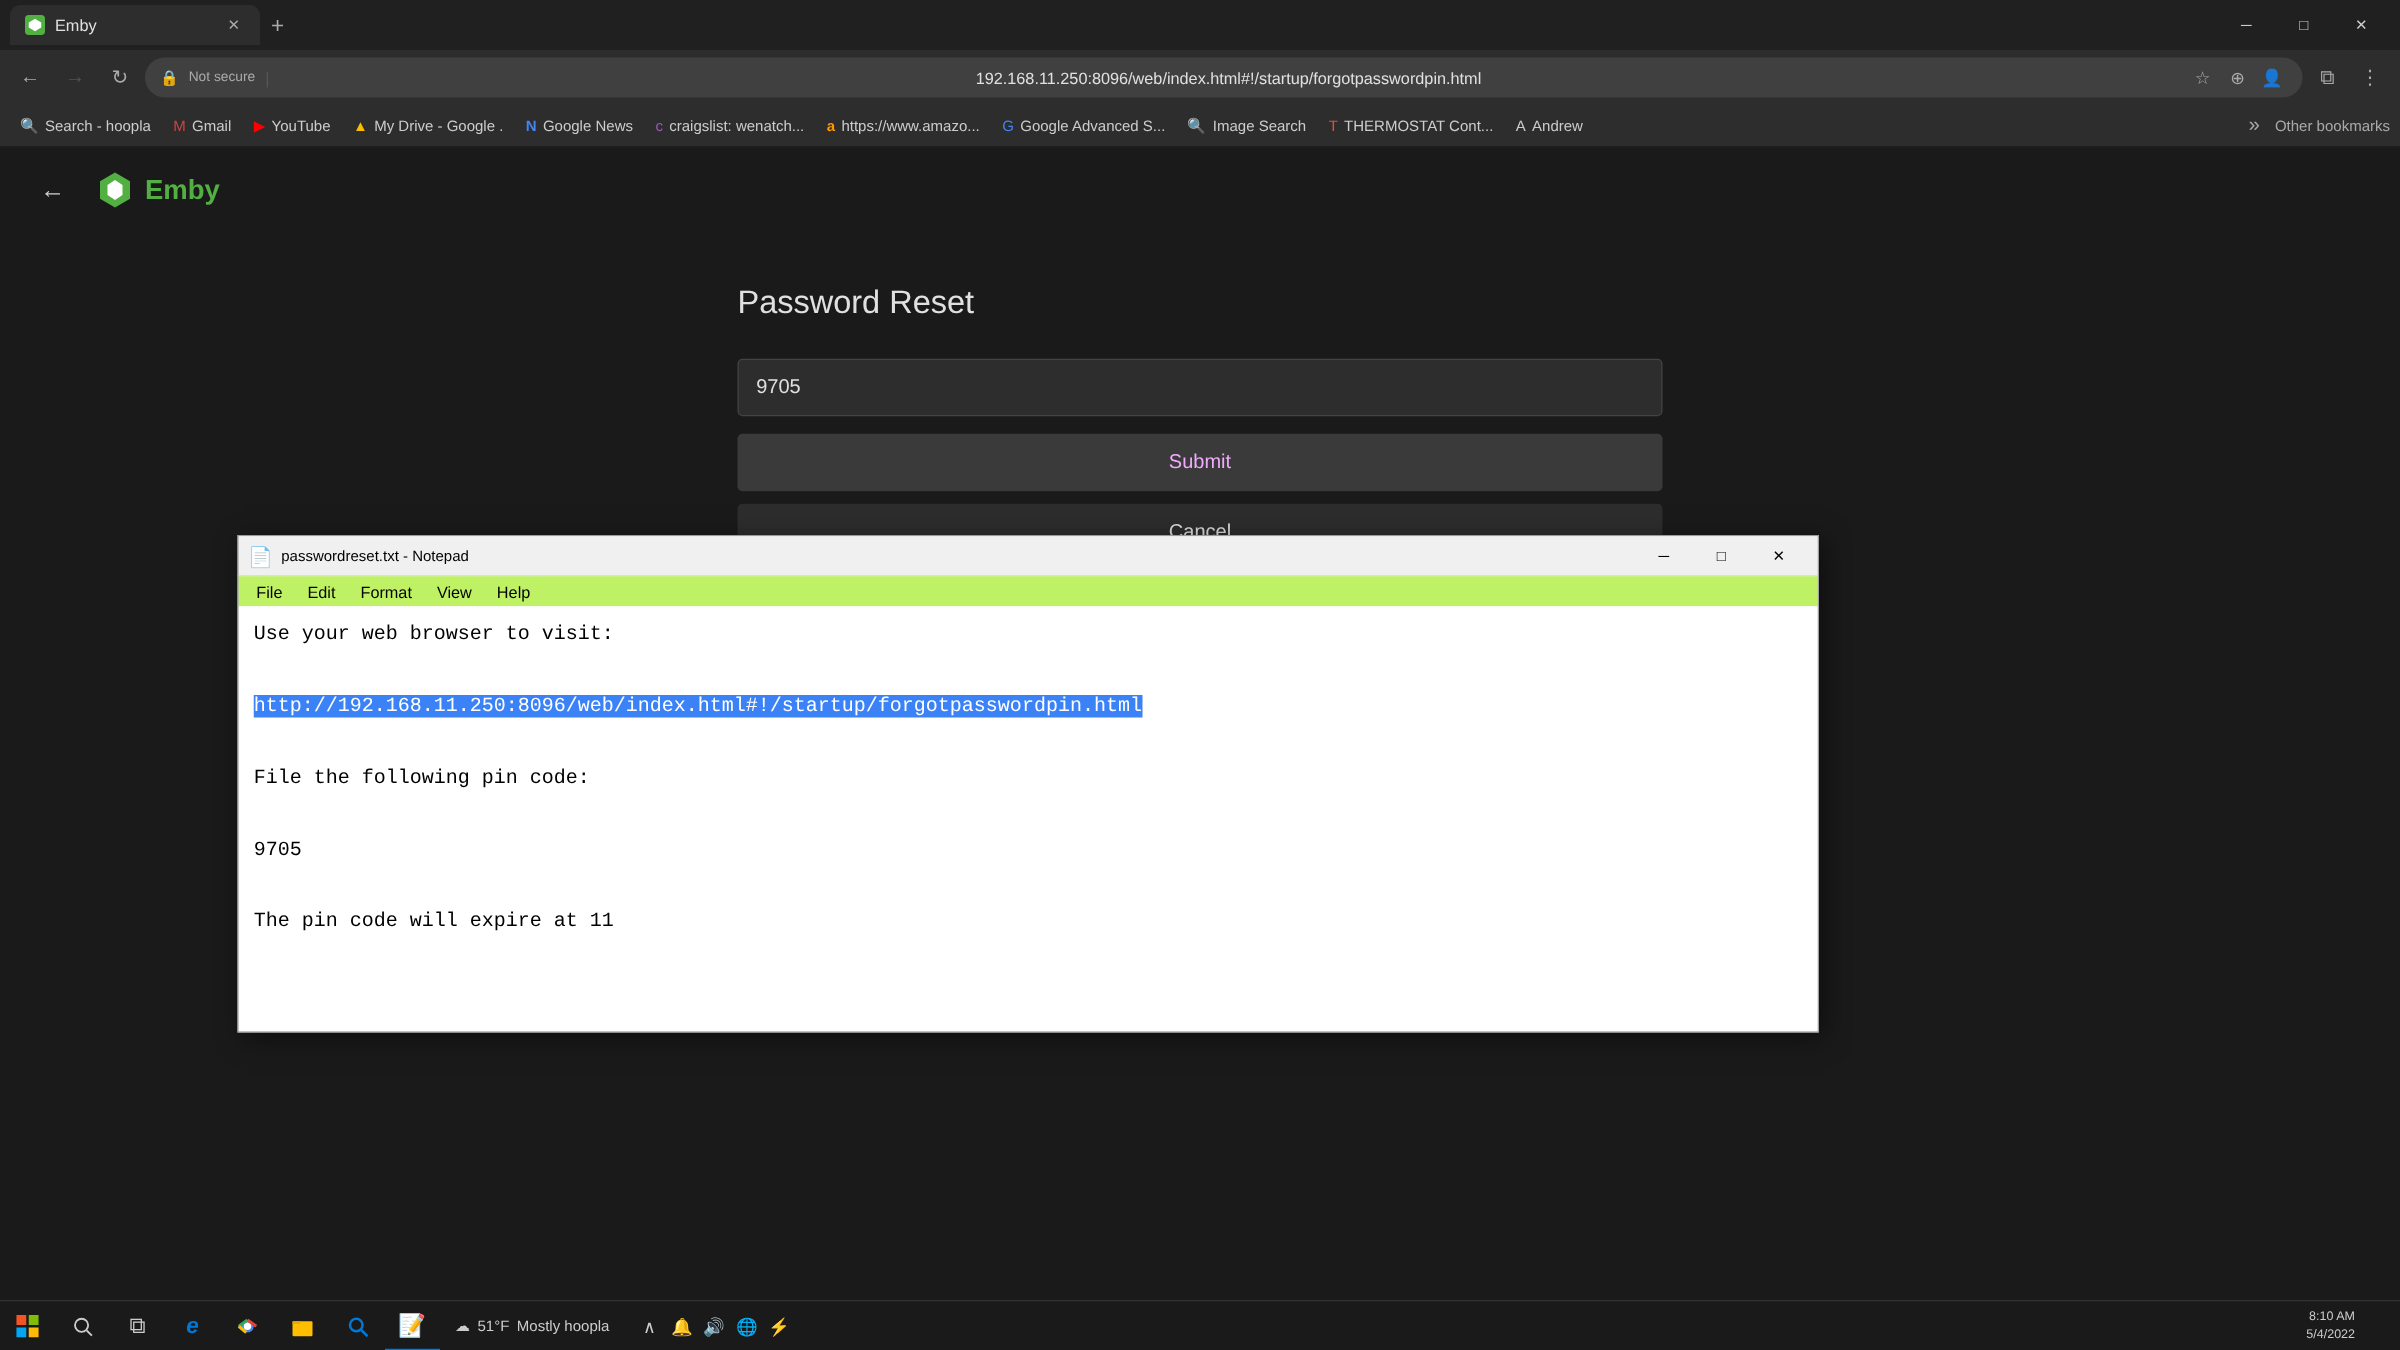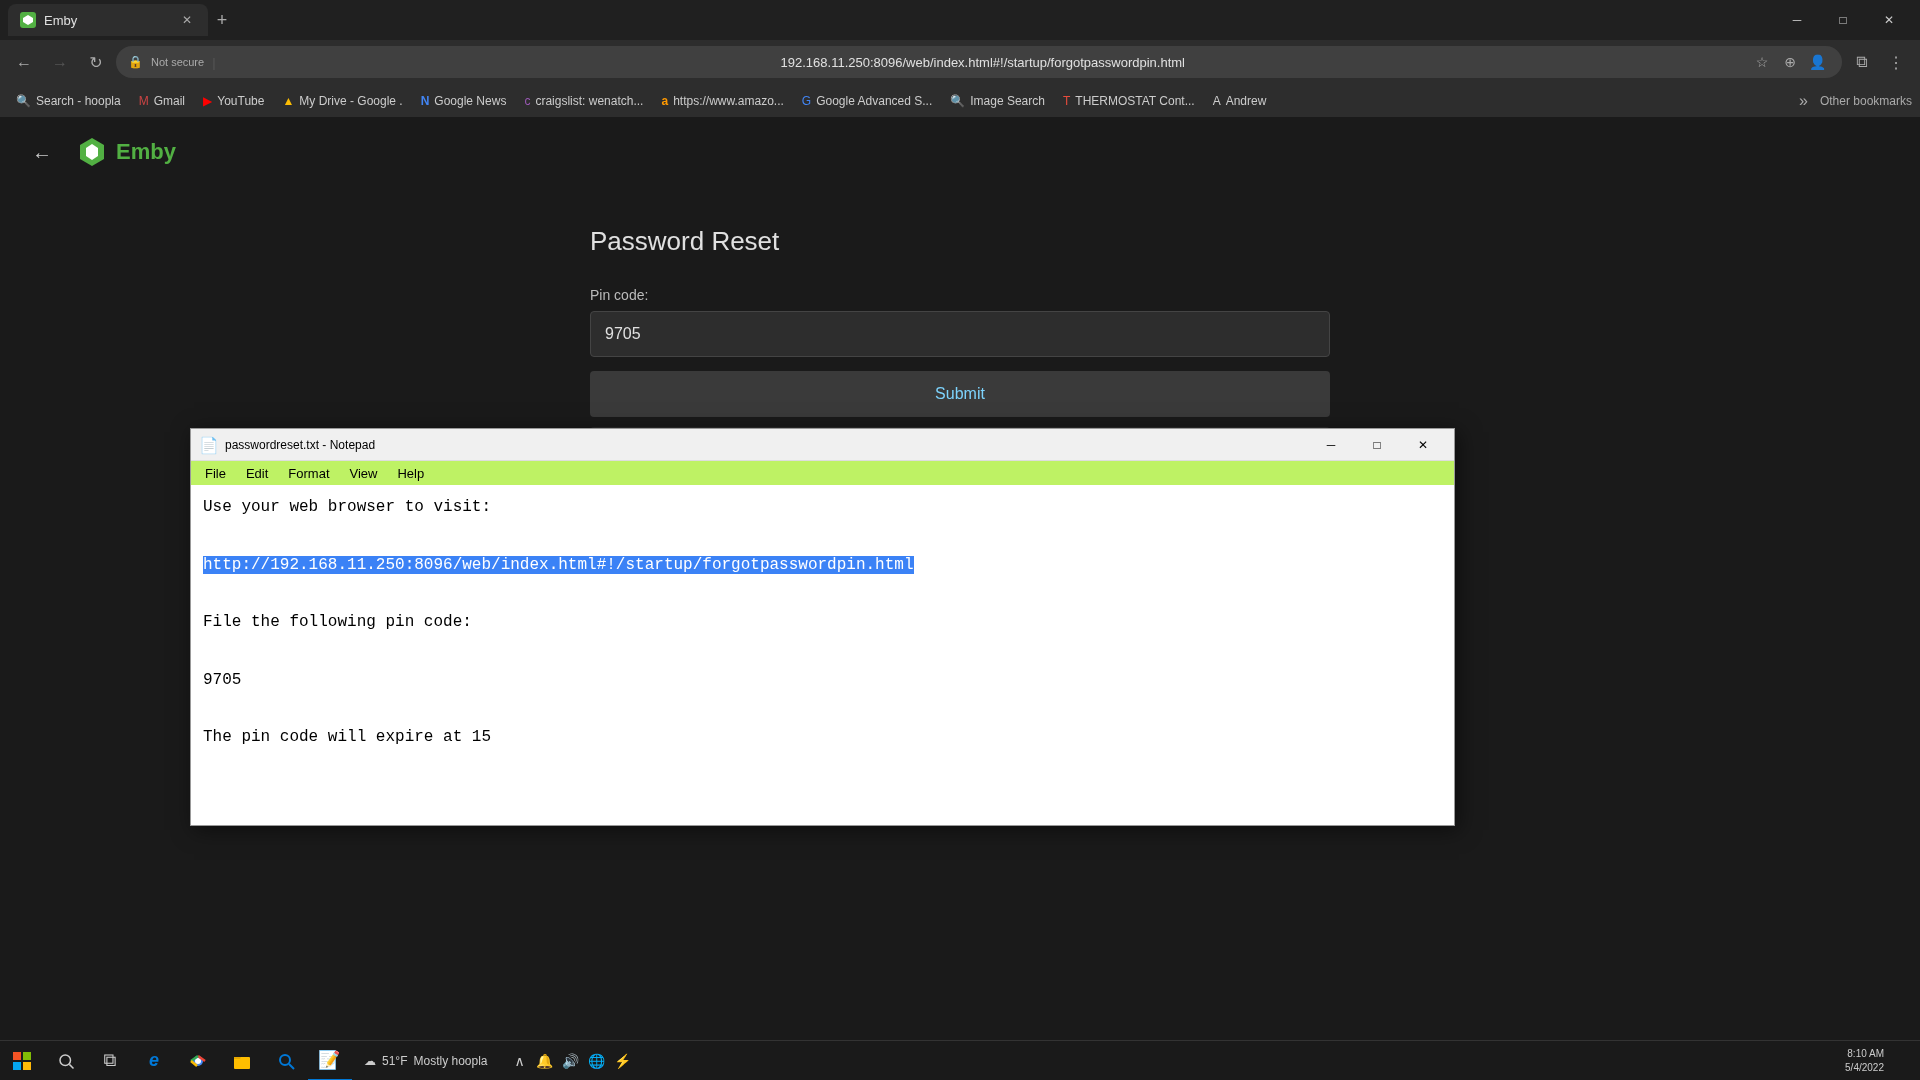--- a/index.html
+++ b/index.html
@@ -212,21 +212,21 @@
       width: 100%;
       height: 46px;
       border: none;
       border-radius: 4px;
       font-size: 16px;
       cursor: pointer;
       margin-bottom: 10px;
     }
     .btn-submit {
       background: #3a3a3a;
-      color: #7dd3fc;
+      color: #f0abfc;
     }
     .btn-cancel {
       background: #2d2d2d;
       color: #e0e0e0;
     }
 
     
     .notepad-window {
       position: absolute;
       left: 190px;
@@ -463,21 +463,20 @@
         <polygon points="16,2 28,9 28,23 16,30 4,23 4,9" fill="#52b043"></polygon>
         <polygon points="16,8 22,12 22,20 16,24 10,20 10,12" fill="white"></polygon>
       </svg>
       <span>Emby</span>
     </div>
   </div>
 
   <div class="password-reset-container">
     <div class="password-reset-form">
       <h1 class="form-title">Password Reset</h1>
-      <div class="form-label">Pin code:</div>
       <input class="form-input" type="text" value="9705" style="">
       <button class="form-btn btn-submit">Submit</button>
       <button class="form-btn btn-cancel">Cancel</button>
     </div>
   </div>
 
   <div class="notepad-window">
 
     <div class="notepad-titlebar">
       <span class="notepad-icon">📄</span>
@@ -496,21 +495,21 @@
     </div>
 
     <div class="notepad-content"><span>Use your web browser to visit:</span>
 <span> </span>
 <span class="notepad-link-selected">http://192.168.11.250:8096/web/index.html#!/startup/forgotpasswordpin.html</span>
 <span> </span>
 <span>File the following pin code:</span>
 <span> </span>
 <span>9705</span>
 <span> </span>
-<span>The pin code will expire at 15</span></div>
+<span>The pin code will expire at 11</span></div>
   </div>
 </div>
 
 <div class="taskbar">
   <div class="taskbar-start">
     <svg width="18" height="18" viewBox="0 0 18 18">
       <rect x="0" y="0" width="8" height="8" fill="#f35325"></rect>
       <rect x="10" y="0" width="8" height="8" fill="#81bc06"></rect>
       <rect x="0" y="10" width="8" height="8" fill="#05a6f0"></rect>
       <rect x="10" y="10" width="8" height="8" fill="#ffba08"></rect>

